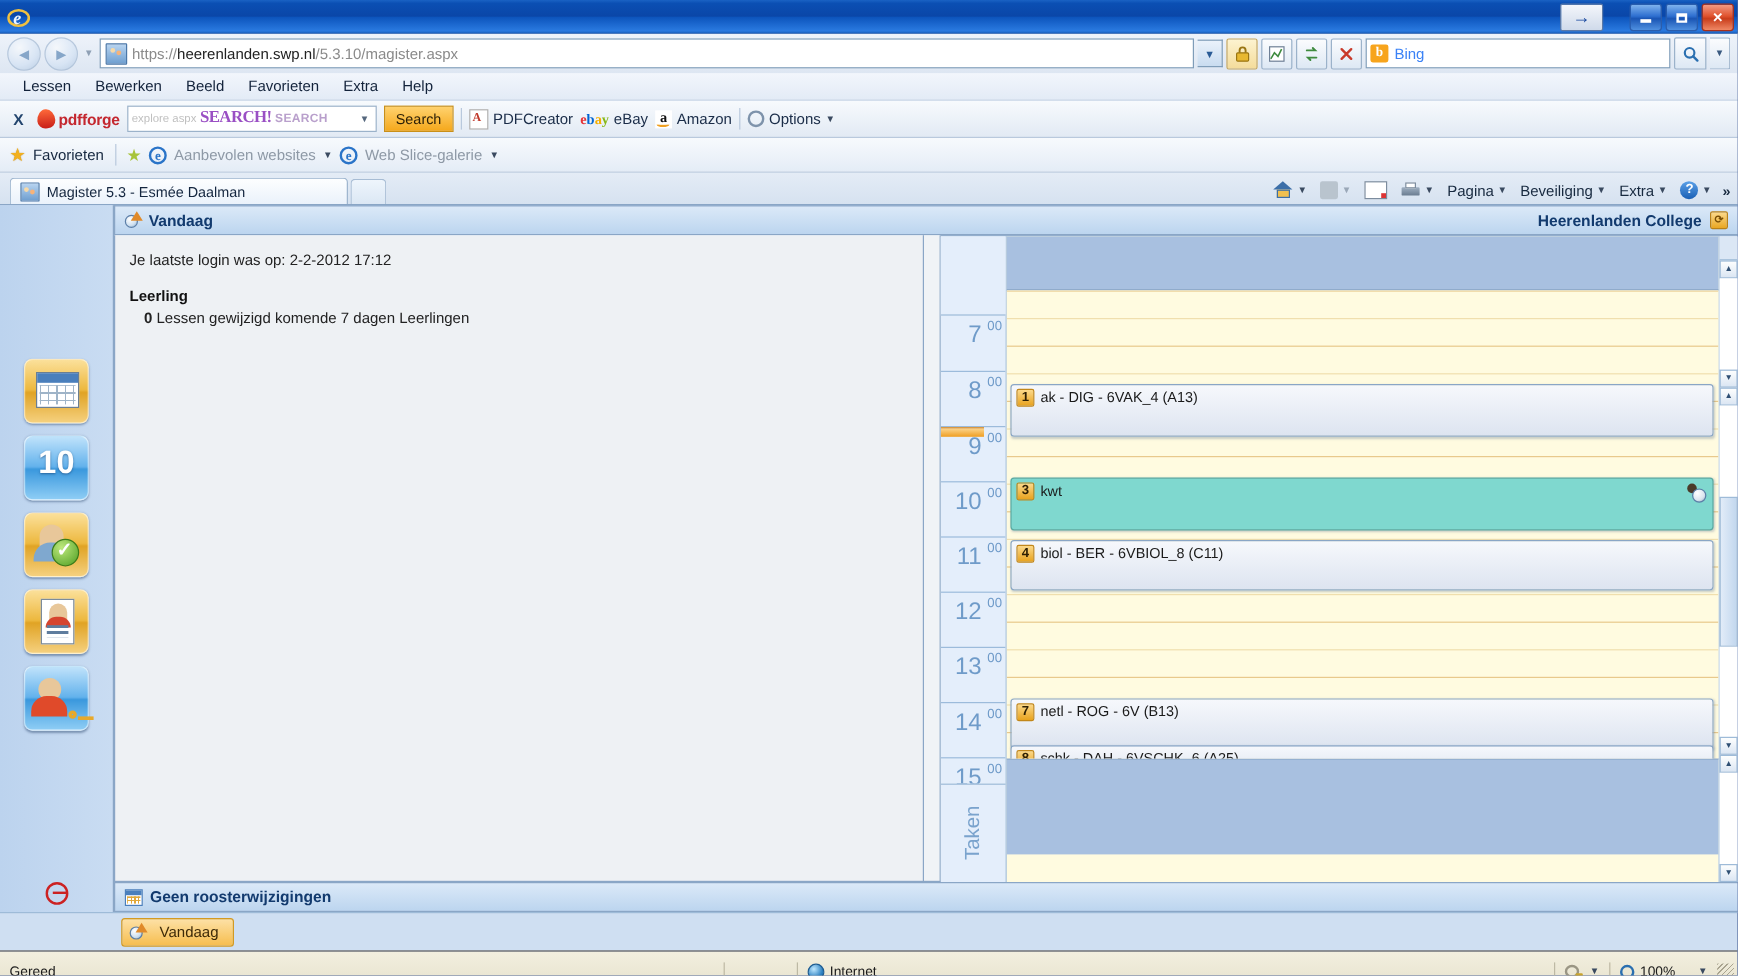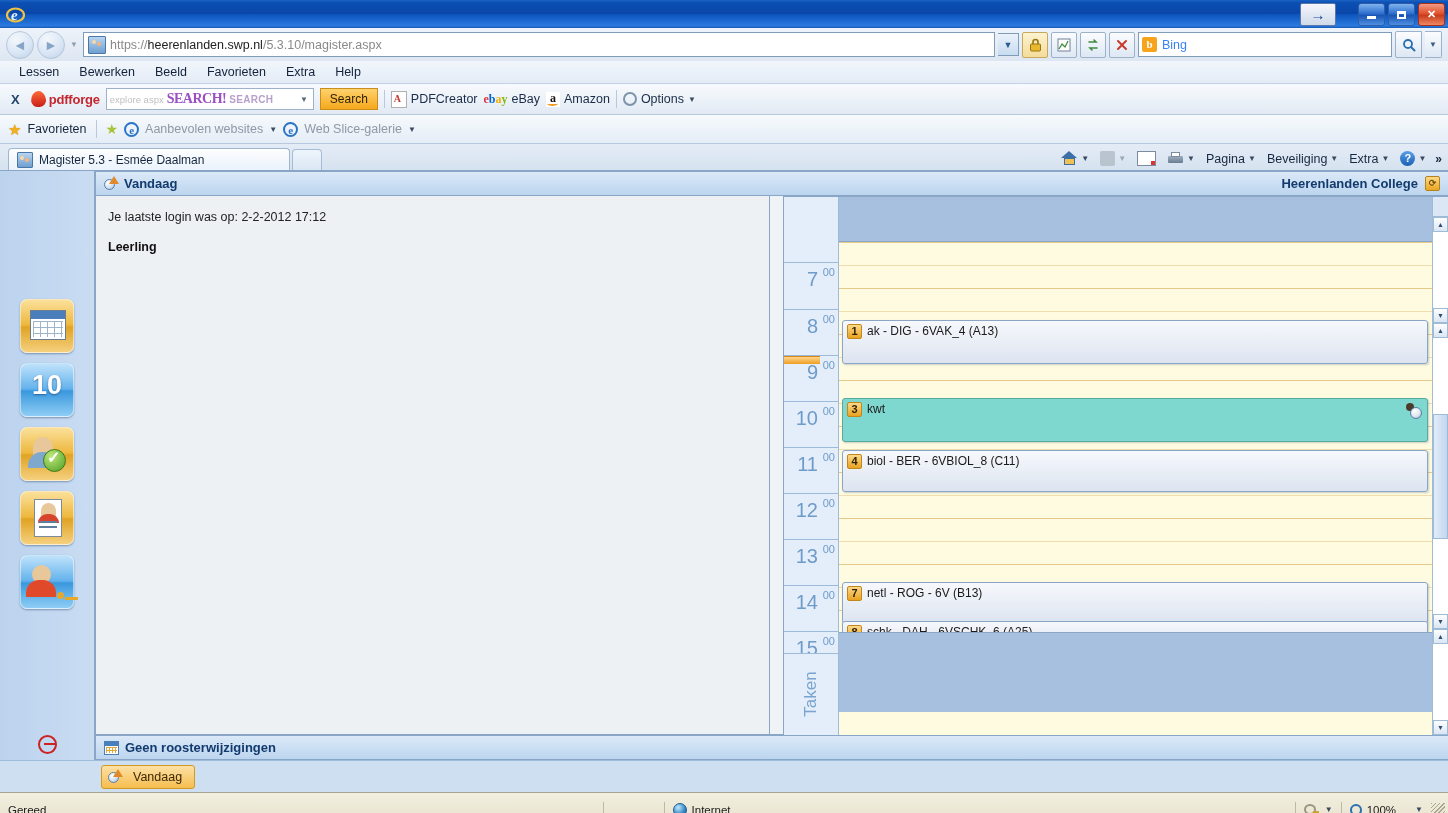--- a/index.html
+++ b/index.html
@@ -489,20 +489,24 @@
         <div class="school">Heerenlanden College</div>
         <div class="refresh-btn">⟳</div>
       </div>
     </div>
 
     <div class="mbody">
 
       <div class="infopane">
         <div class="loginline">Je laatste login was op: 2-2-2012 17:12</div>
         <div class="lrl">Leerling</div>
+        <div class="lesline">
+          <b>0</b>
+          <span>Lessen gewijzigd komende 7 dagen Leerlingen</span>
+        </div>
       </div>
       <div class="pane-scroll"></div>
 
       <div class="rooster">
 
         <div class="timecol">
           <div class="tc-head"></div>
           <div class="tc-slots">
             <div class="tslot">
                 <span class="hh">7</span>

